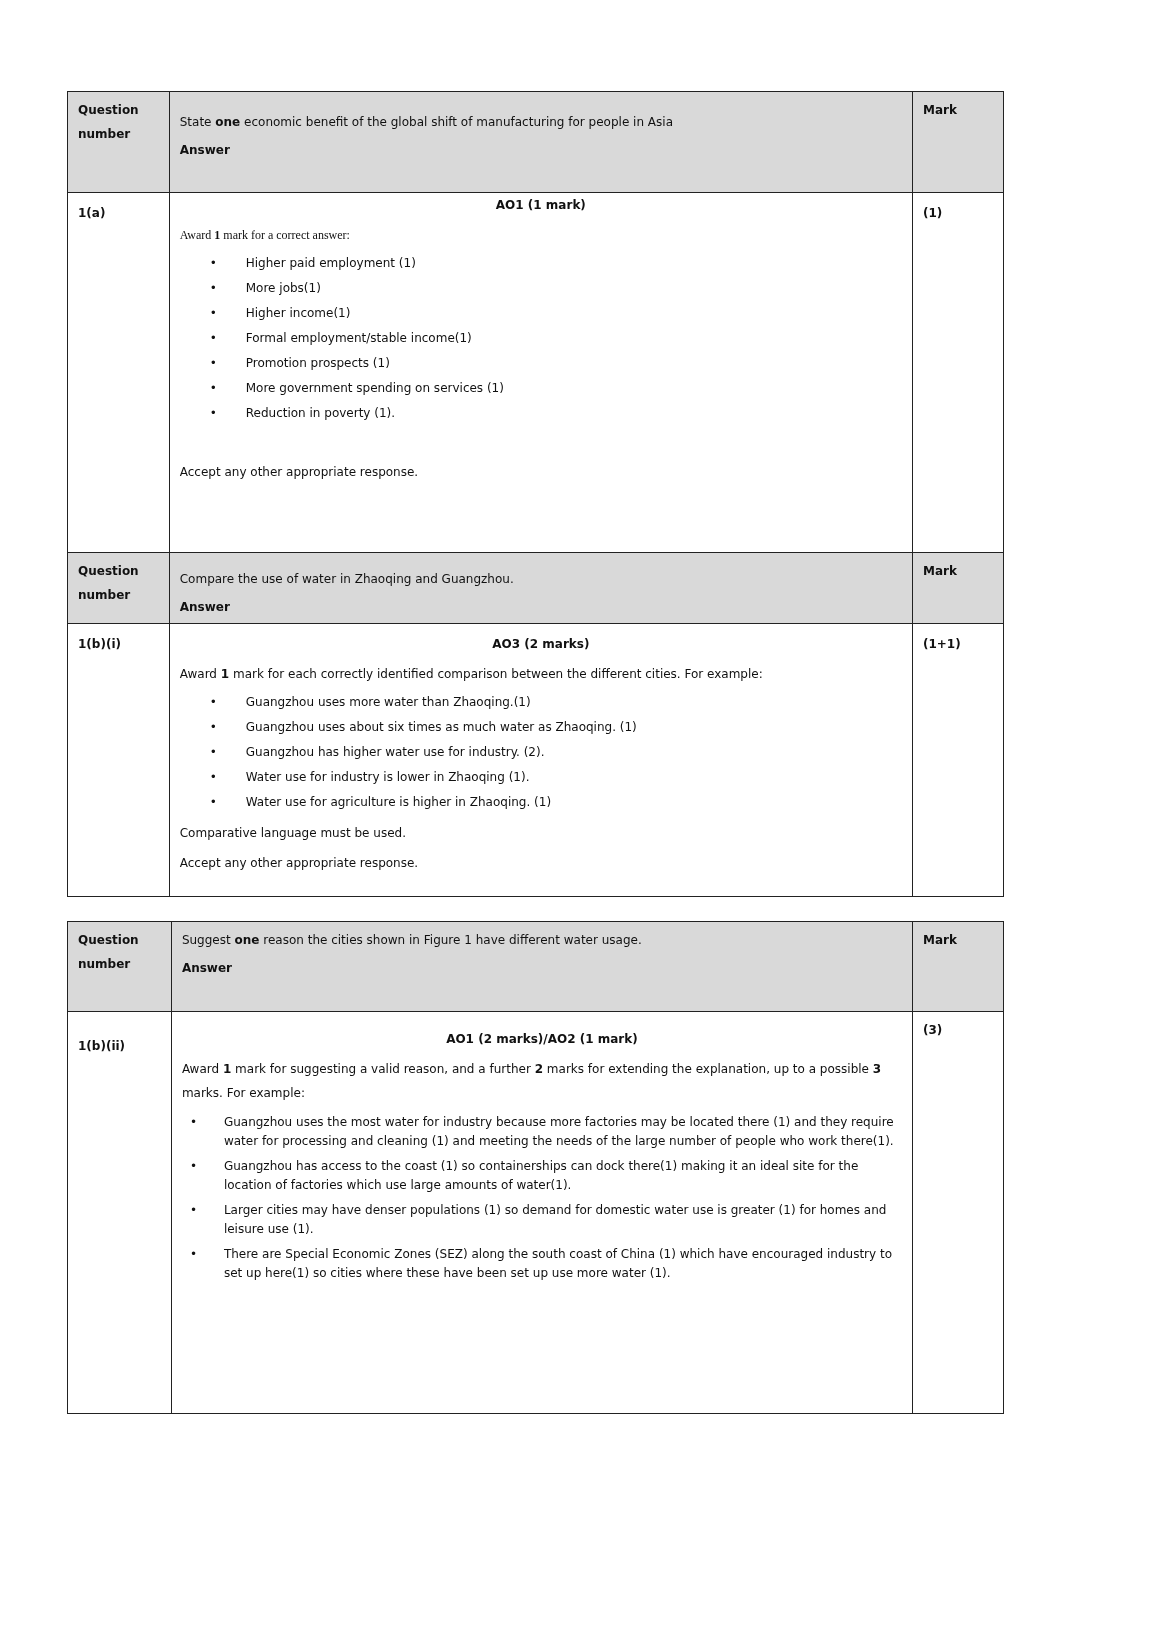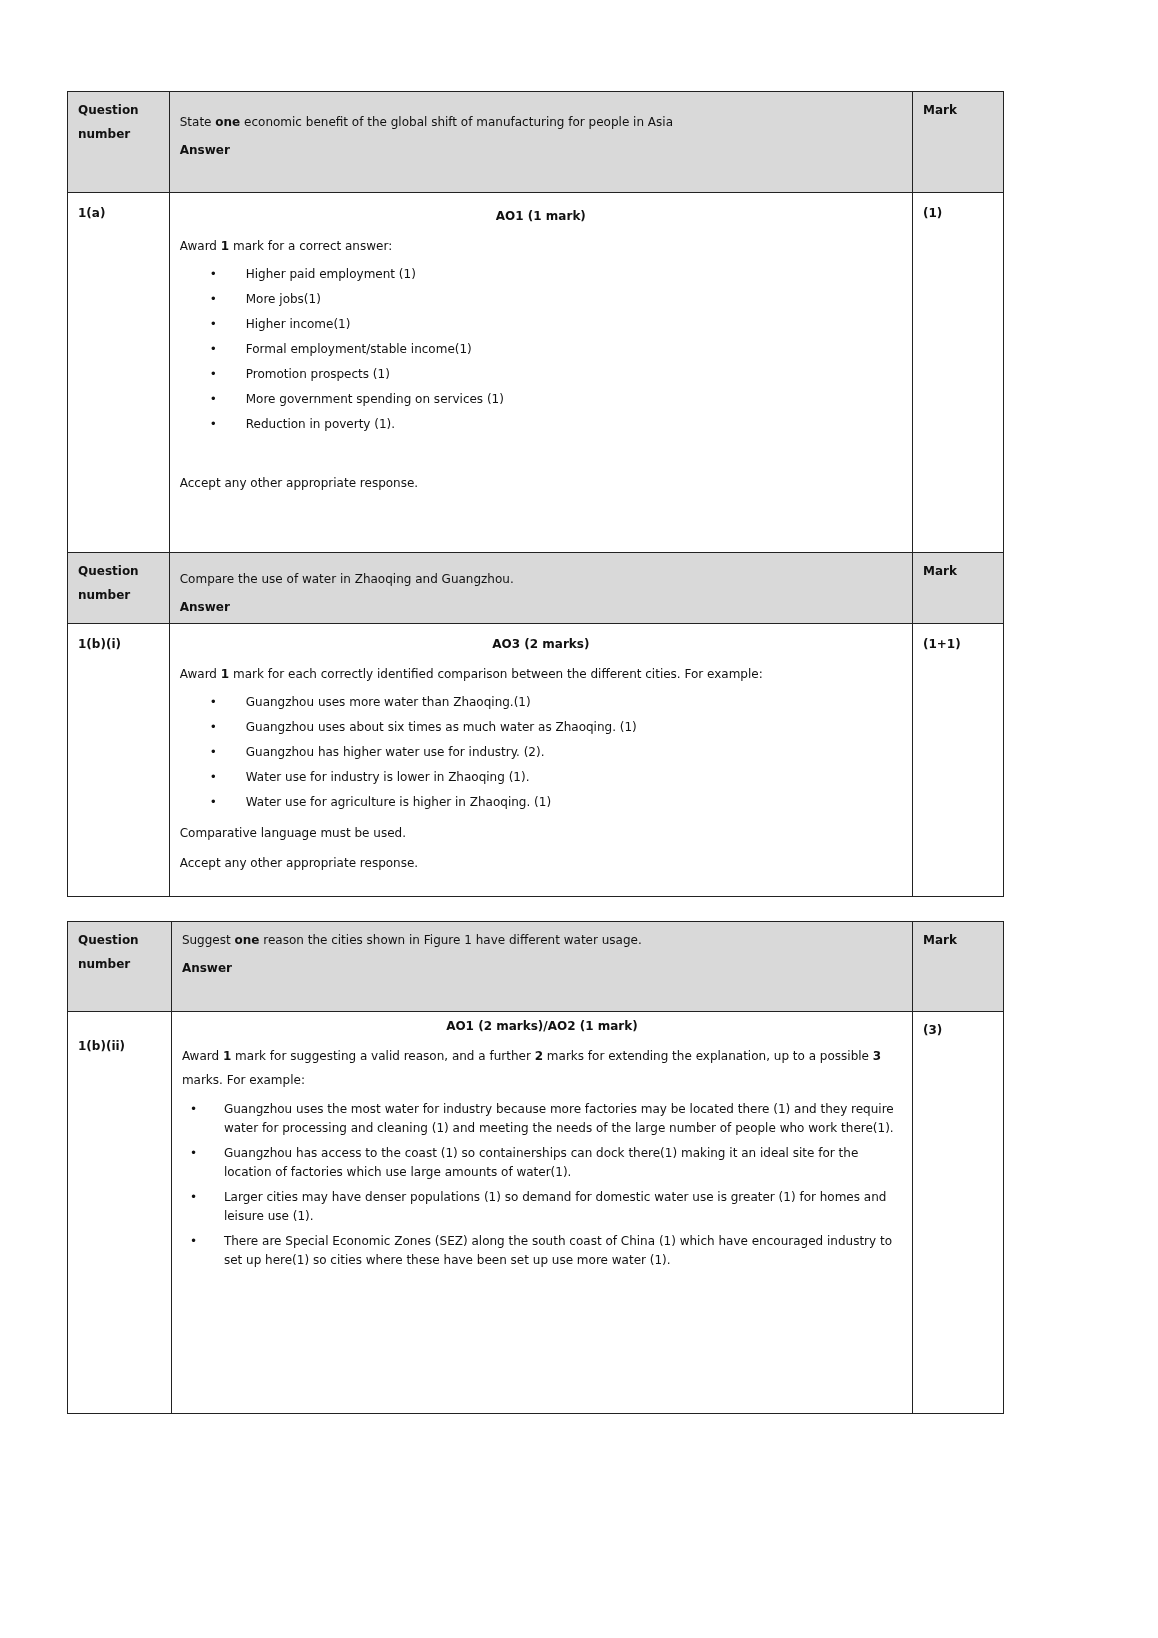--- a/index.html
+++ b/index.html
@@ -33,23 +33,23 @@
       <tr class="hdr" style="height:101px;">
     <td class="bold" style="padding-top:6px;">Question number</td>
     <td style="padding-top:18px;">
       <p><span>State </span><span class="bold">one</span><span> economic benefit of the global shift of manufacturing for people in Asia</span></p>
       <p class="bold" style="margin-top:4px;">Answer</p>
     </td>
     <td class="bold" style="padding-top:6px;">Mark</td>
   </tr>
   <tr style="height:420px;">
     <td class="bold" style="padding-top:8px;">1(a)</td>
-    <td style="padding-top:11px;">
+    <td style="padding-top:0;">
       <p class="bold center">AO1 (1 mark)</p>
-      <p style="margin-top:6px;"><span>Award </span><span class="bold">1</span><span> mark for a correct answer:</span></p>
+      <p style="margin-top:6px;font-family:Liberation Serif, serif;"><span>Award </span><span class="bold">1</span><span> mark for a correct answer:</span></p>
       <ul class="narrow">
         <li>Higher paid employment (1)</li>
         <li>More jobs(1)</li>
         <li>Higher income(1)</li>
         <li>Formal employment/stable income(1)</li>
         <li>Promotion prospects (1)</li>
         <li>More government spending on services (1)</li>
         <li>Reduction in poverty (1).</li>
       </ul>
       <p style="margin-top:34px;">Accept any other appropriate response.</p>
@@ -104,21 +104,21 @@
       <tr class="hdr" style="height:90px;">
     <td class="bold" style="padding-top:6px;">Question number</td>
     <td style="padding-top:6px;">
       <p><span>Suggest </span><span class="bold">one</span><span> reason the cities shown in Figure 1 have different water usage.</span></p>
       <p class="bold" style="margin-top:4px;">Answer</p>
     </td>
     <td class="bold" style="padding-top:6px;">Mark</td>
   </tr>
   <tr style="height:402px;">
     <td class="bold" style="padding-top:22px;">1(b)(ii)</td>
-    <td style="padding-top:2px;">
+    <td style="padding-top:15px;">
       <p class="bold center">AO1 (2 marks)/AO2 (1 mark)</p>
       <p style="margin-top:6px;"><span>Award </span><span class="bold">1</span><span> mark for suggesting a valid reason, and a further </span><span class="bold">2</span><span> marks for extending the explanation, up to a possible </span><span class="bold">3</span><span> marks. For example:</span></p>
       <ul class="wide" style="margin-top:8px;">
         <li>Guangzhou uses the most water for industry because more factories may be located there (1) and they require water for processing and cleaning (1) and meeting the needs of the large number of people who work there(1).</li>
         <li>Guangzhou has access to the coast (1) so containerships can dock there(1) making it an ideal site for the location of factories which use large amounts of water(1).</li>
         <li>Larger cities may have denser populations (1) so demand for domestic water use is greater (1) for homes and leisure use (1).</li>
         <li>There are Special Economic Zones (SEZ) along the south coast of China (1) which have encouraged industry to set up here(1) so cities where these have been set up use more water (1).</li>
       </ul>
     </td>
     <td class="bold" style="padding-top:6px;">(3)</td>

